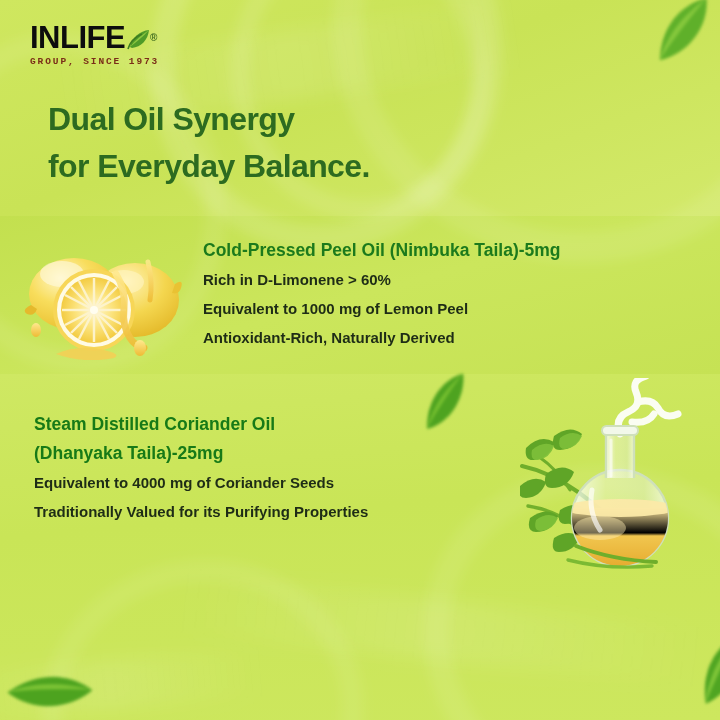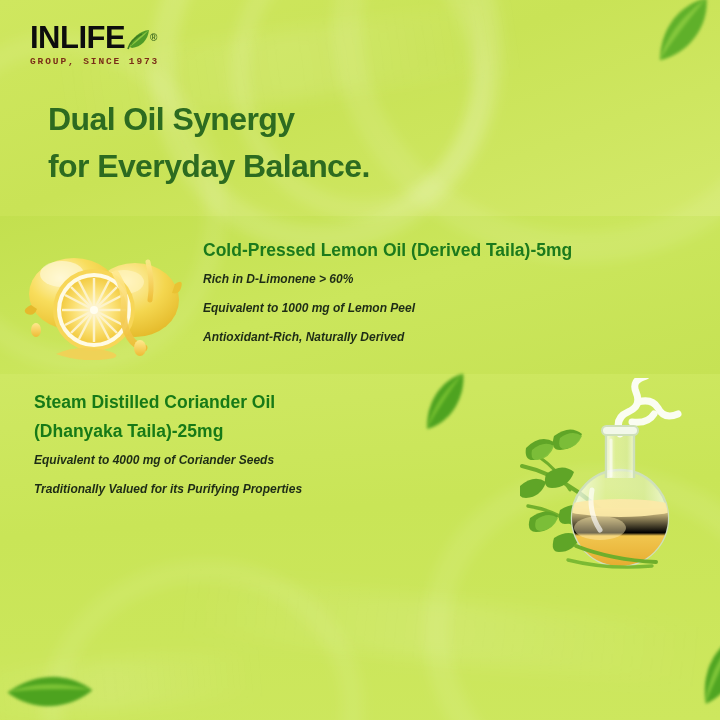--- a/index.html
+++ b/index.html
@@ -56,25 +56,25 @@
             font-weight:bold;margin-top:2px;font-family:Liberation Mono, monospace;}
 
   
   #headline{position:absolute;left:48px;top:96px;width:620px;}
   #headline .hl{font-size:32px;font-weight:bold;color:#2d6b20;line-height:47px;
                 letter-spacing:-0.6px;white-space:nowrap;}
 
   
   #lemon-art{position:absolute;left:12px;top:232px;width:172px;height:128px;}
   #lemon-text{position:absolute;left:203px;top:236px;width:500px;}
-  #cori-text{position:absolute;left:34px;top:388px;width:500px;}
+  #cori-text{position:absolute;left:34px;top:410px;width:500px;}
   #flask-art{position:absolute;left:520px;top:378px;width:196px;height:206px;}
 
   .ing-head{font-size:17.5px;font-weight:bold;color:#1c7a1c;line-height:29px;white-space:nowrap;}
-  .ing-line{font-size:12px;font-weight:600;color:#1e2c16;line-height:29px;white-space:nowrap;font-style:italic;}
+  .ing-line{font-size:15px;font-weight:600;color:#1e2c16;line-height:29px;white-space:nowrap;}
   #cori-text .ing-head{color:#177a17;}
 </style>
 </head>
 <body>
 
 <div id="poster">
 
   <div class="band band-top"></div>
   <div class="band band-lemon"></div>
   <div class="band band-cori"></div>
@@ -191,21 +191,21 @@
 
       <path d="M104 42 q10 16 8 34 q-2 18 6 30 q5 8 14 10" stroke="url(#gDrip)" stroke-width="7" fill="none" stroke-linecap="round" opacity=".92"></path>
       <path d="M136 30 q5 20 2 38" stroke="url(#gDrip)" stroke-width="5" fill="none" stroke-linecap="round" opacity=".85"></path>
       <ellipse cx="24" cy="98" rx="5" ry="7" fill="url(#gDrip)"></ellipse>
       <ellipse cx="128" cy="116" rx="6" ry="8" fill="url(#gDrip)"></ellipse>
       <path d="M44 122 q22 -10 48 -4 q18 4 10 8 q-30 6 -58 -4 Z" fill="#f3cf55" opacity=".9"></path>
     </svg>
   </div>
 
   <div id="lemon-text">
-    <div class="ing-head">Cold-Pressed Lemon Oil (Derived Taila)-5mg</div>
+    <div class="ing-head">Cold-Pressed Peel Oil (Nimbuka Taila)-5mg</div>
     <div class="ing-line">Rich in D-Limonene &gt; 60%</div>
     <div class="ing-line">Equivalent to 1000 mg of Lemon Peel</div>
     <div class="ing-line">Antioxidant-Rich, Naturally Derived</div>
   </div>
 
   <div id="cori-text">
     <div class="ing-head">Steam Distilled Coriander Oil</div>
     <div class="ing-head">(Dhanyaka Taila)-25mg</div>
     <div class="ing-line">Equivalent to 4000 mg of Coriander Seeds</div>
     <div class="ing-line">Traditionally Valued for its Purifying Properties</div>

